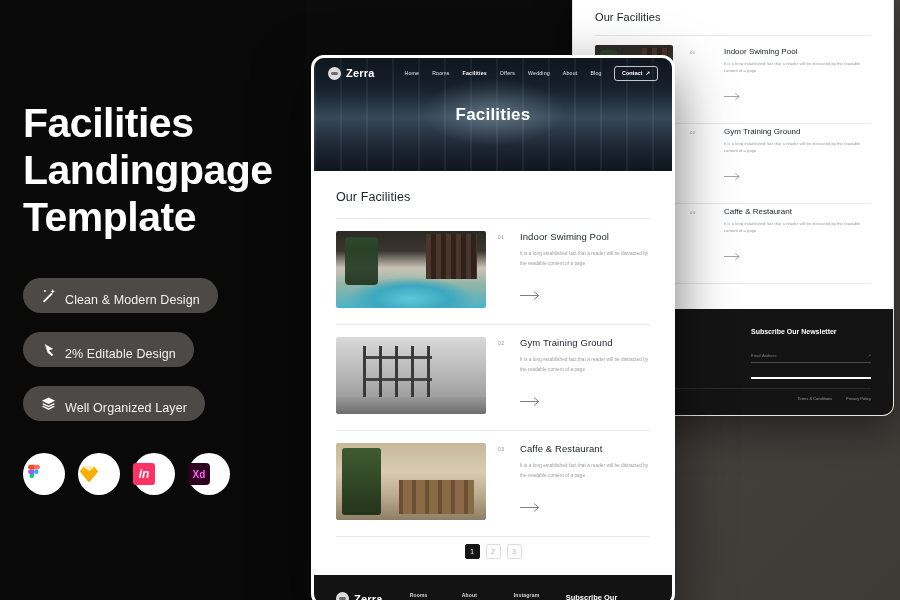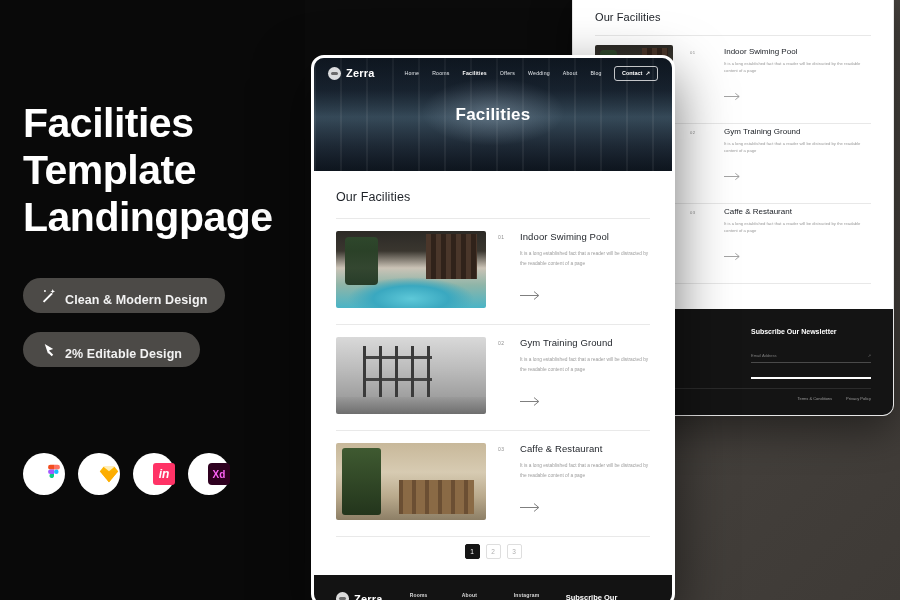--- a/index.html
+++ b/index.html
@@ -33,27 +33,27 @@
     color:#ffffff; font-size:41px; line-height:1.15;
     font-weight:bold; letter-spacing:-0.5px;
   }
   .pill-list { position:absolute; left:23px; top:278px; }
   .pill {
     display:flex; align-items:center; gap:9px;
     background:#4c4a47; border-radius:22px;
     height:35px; padding:0 18px; margin-bottom:19px;
     width:fit-content;
   }
-  .pill-label { color:#f2f2f2; font-size:12.5px; font-weight:bold; letter-spacing:.1px; white-space:nowrap;margin-top:8px; }
+  .pill-label { color:#f2f2f2; font-size:12.5px; font-weight:normal; letter-spacing:.1px; white-space:nowrap;margin-top:8px; }
   .pill-ico { width:15px; height:15px; flex:0 0 15px; display:block; }
 
   .app-icons { position:absolute; left:23px; top:453px; display:flex; gap:13px; }
   .app-ico {
     width:42px; height:42px; border-radius:50%;
-    background:#ffffff; display:flex; align-items:center; justify-content:flex-end;
+    background:#ffffff; display:flex; align-items:center; justify-content:flex-start;
   }
   .ico-inner { width:22px; height:22px; display:block; }
   .invision-sq { width:22px;height:22px;border-radius:3px;background:#ff3366;
     display:flex;align-items:center;justify-content:center;color:#fff;
     font-style:italic;font-weight:bold;font-size:12px; }
   .xd-sq { width:22px;height:22px;border-radius:4px;background:#2e001f;
     display:flex;align-items:center;justify-content:center;color:#ff61f6;
     font-weight:bold;font-size:10px; }
 
   
@@ -400,38 +400,46 @@
         </div>
       </div>
     </div>
 
   </div>
 </div>
 
 <div class="left-panel">
   <div class="hero-title" id="promo-title">
       <div>Facilities</div>
+      <div>Landingpage</div>
       <div>Template</div>
-      <div>Landingpage</div>
     </div>
   <div class="pill-list" id="promo-pills">
       <div class="pill">
      <svg class="pill-ico" viewBox="0 0 16 16">
           <path d="M2 14L11 5l1.5 1.5L3.5 15.5z" fill="#fff"></path>
           <path d="M12.5 1l.7 1.8 1.8.7-1.8.7-.7 1.8-.7-1.8-1.8-.7 1.8-.7z" fill="#fff"></path>
           <circle cx="4.2" cy="3.2" r="1" fill="#fff"></circle>
         </svg>
      <span class="pill-label">Clean &amp; Modern  Design</span>
    </div>
       <div class="pill">
      <svg class="pill-ico" viewBox="0 0 16 16">
           <path d="M4 2l9 5.5-4 1.2-1.4 4z" fill="#fff"></path>
           <path d="M9 9.5l4 4-1.6 1.6-4-4z" fill="#fff"></path>
         </svg>
      <span class="pill-label">2% Editable Design</span>
+   </div>
+      <div class="pill">
+     <svg class="pill-ico" viewBox="0 0 16 16">
+          <path d="M8 1.5L15 5 8 8.5 1 5z" fill="#fff"></path>
+          <path d="M2.6 7.6L8 10.3l5.4-2.7 1.6.9L8 12 1 8.5z" fill="#fff"></path>
+          <path d="M2.6 10.4L8 13.1l5.4-2.7 1.6.9L8 14.8 1 11.3z" fill="#fff"></path>
+        </svg>
+     <span class="pill-label">Well Organized Layer</span>
    </div>
     </div>
   <div class="app-icons" id="promo-apps">
       <div class="app-ico">
         <svg class="ico-inner" viewBox="0 0 24 24">
     <path d="M8 2h4v5H8a2.5 2.5 0 010-5z" fill="#f24e1e"></path>
           <path d="M12 2h4a2.5 2.5 0 010 5h-4z" fill="#ff7262"></path>
     <path d="M8 7h4v5H8a2.5 2.5 0 010-5z" fill="#a259ff"></path>
           <circle cx="14.5" cy="9.5" r="2.5" fill="#1abcfe"></circle>
     <path d="M8 12h4v2.5A2.5 2.5 0 118 12z" fill="#0acf83"></path>

